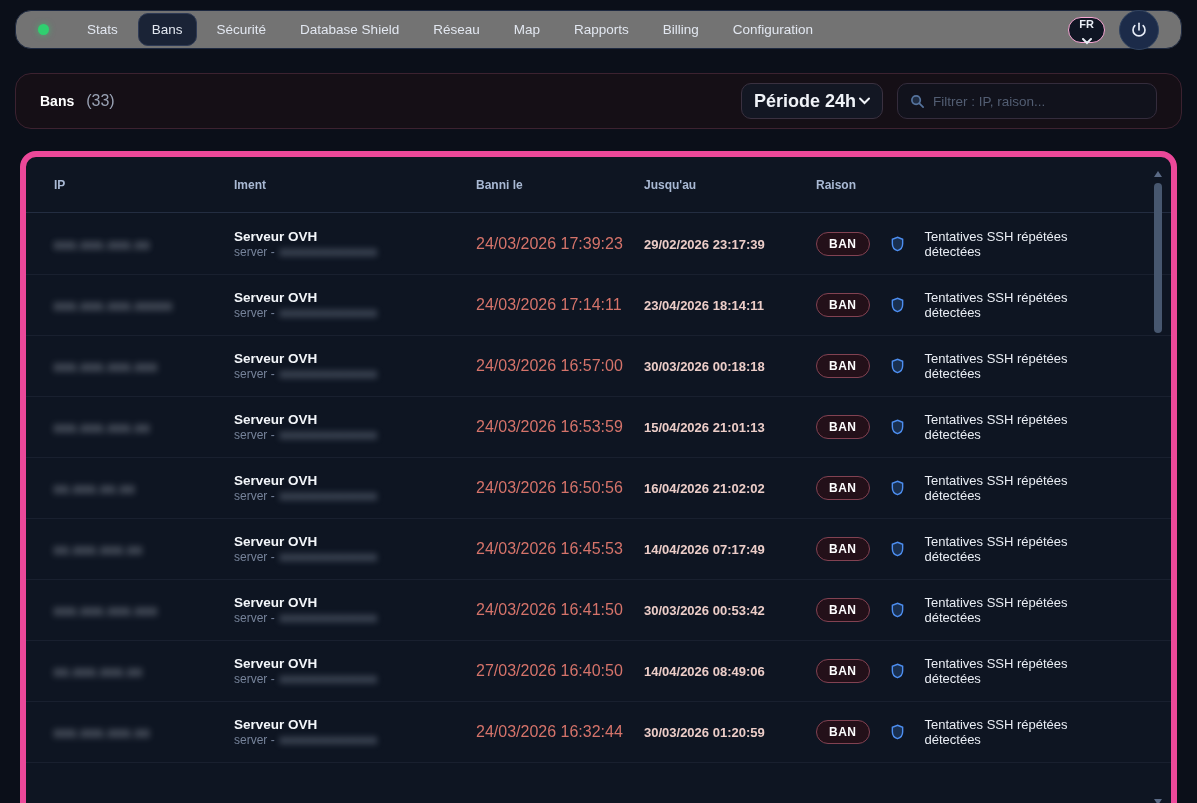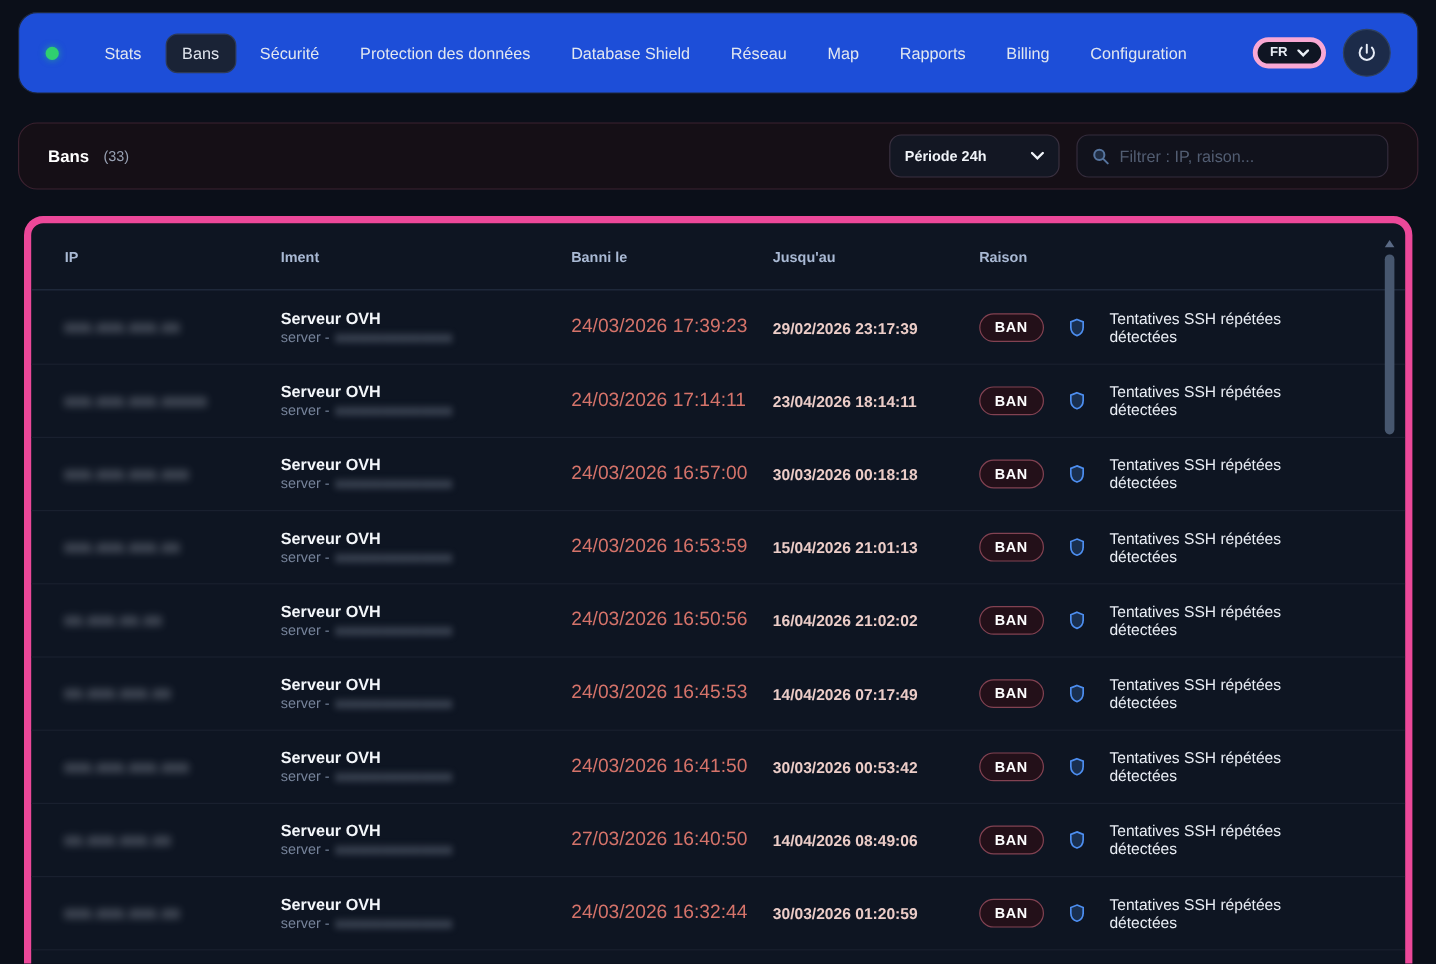--- a/index.html
+++ b/index.html
@@ -6,22 +6,22 @@
   html,body { width:1197px; height:803px; overflow:hidden; }
   body {
     background:#0b0f19;
     font-family:"Liberation Sans", sans-serif;
     color:#e7ebf3;
   }
 
   
   .topnav {
     margin:10px 15px 0;
-    height:68px;
-    background:#1d4ed8;
+    height:39px;
+    background:#737373;
     border:1px solid #1e2940;
     border-radius:16px;
     display:flex;
     align-items:center;
     padding:0 22px;
   }
   .status-dot {
     width:11px; height:11px; border-radius:50%;
     background:#2fd06f;
     box-shadow:0 0 6px rgba(47,208,111,.6);
@@ -38,24 +38,25 @@
     white-space:nowrap;
   }
   .tab.active {
     background:#1a2336;
     border:1px solid #2e3a55;
   }
   .nav-right { display:flex; align-items:center; gap:14px; }
   .lang-select {
     display:flex; align-items:center; gap:8px;
     height:26px; padding:0 10px;
-    border:4px solid #f9a8d4; border-radius:13px;
+    border:1px solid #f9a8d4; border-radius:13px;
     background:#0f1523;
     font-size:11px; font-weight:bold; color:#e8edf5;
     cursor:pointer;
+    flex-direction:column;
   }
   .power-btn {
     width:40px; height:40px; border-radius:50%;
     background:#1c2b49;
     border:1px solid #30425f;
     display:flex; align-items:center; justify-content:center;
     cursor:pointer;
   }
 
   
@@ -63,30 +64,30 @@
     margin:24px 15px 0;
     height:56px;
     background:#150f16;
     border:1px solid #3c2230;
     border-radius:16px;
     display:flex;
     align-items:center;
     padding:0 24px;
   }
   .page-title { font-size:14px; font-weight:bold; color:#ffffff; }
-  .page-count { font-size:12px; color:#98a1b3; margin-left:12px; }
+  .page-count { font-size:16px; color:#98a1b3; margin-left:12px; }
   .header-controls { margin-left:auto; display:flex; align-items:center; gap:14px; }
   .period-select {
     width:142px; height:36px;
     background:#131723;
     border:1px solid #3a3140;
     border-radius:10px;
     display:flex; align-items:center; justify-content:space-between;
     padding:0 12px;
-    font-size:12px; font-weight:bold; color:#f0f3f8;
+    font-size:18px; font-weight:bold; color:#f0f3f8;
     cursor:pointer;
   }
   .filter-box {
     width:260px; height:36px;
     background:#11121c;
     border:1px solid #342c3c;
     border-radius:10px;
     display:flex; align-items:center;
     padding:4px 12px; gap:8px;
   }
@@ -183,21 +184,20 @@
 </style>
 </head>
 <body>
 
 <nav class="topnav">
   <span class="status-dot"></span>
   <div class="tabs" id="tabs">
       <div class="tab">Stats</div>
       <div class="tab active">Bans</div>
       <div class="tab">Sécurité</div>
-      <div class="tab">Protection des données</div>
       <div class="tab">Database Shield</div>
       <div class="tab">Réseau</div>
       <div class="tab">Map</div>
       <div class="tab">Rapports</div>
       <div class="tab">Billing</div>
       <div class="tab">Configuration</div>
     </div>
   <div class="nav-right">
     <div class="lang-select">
       <span>FR</span>

